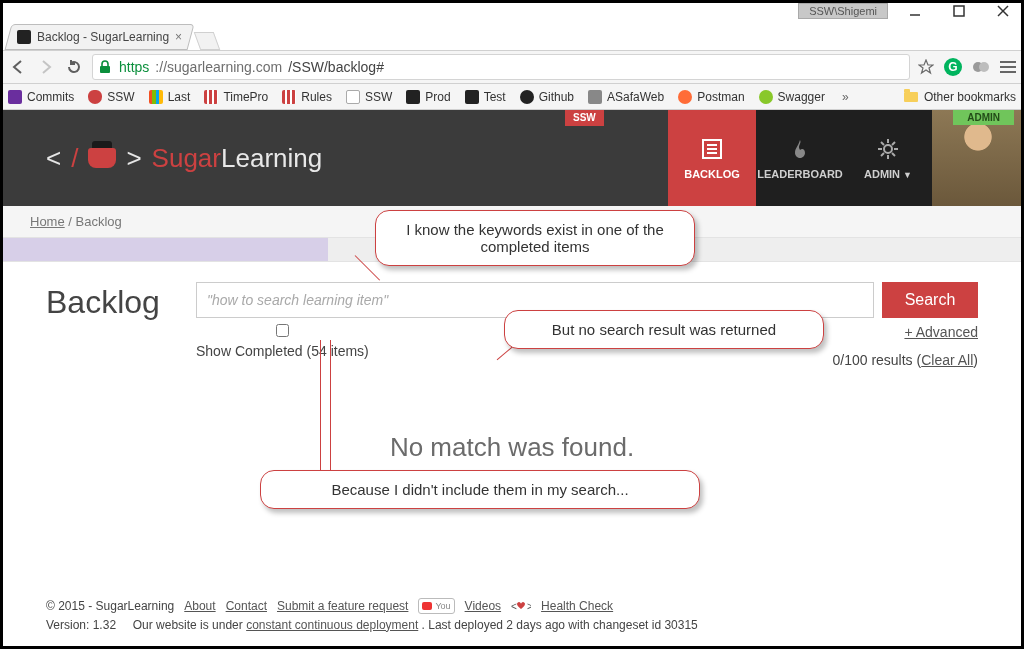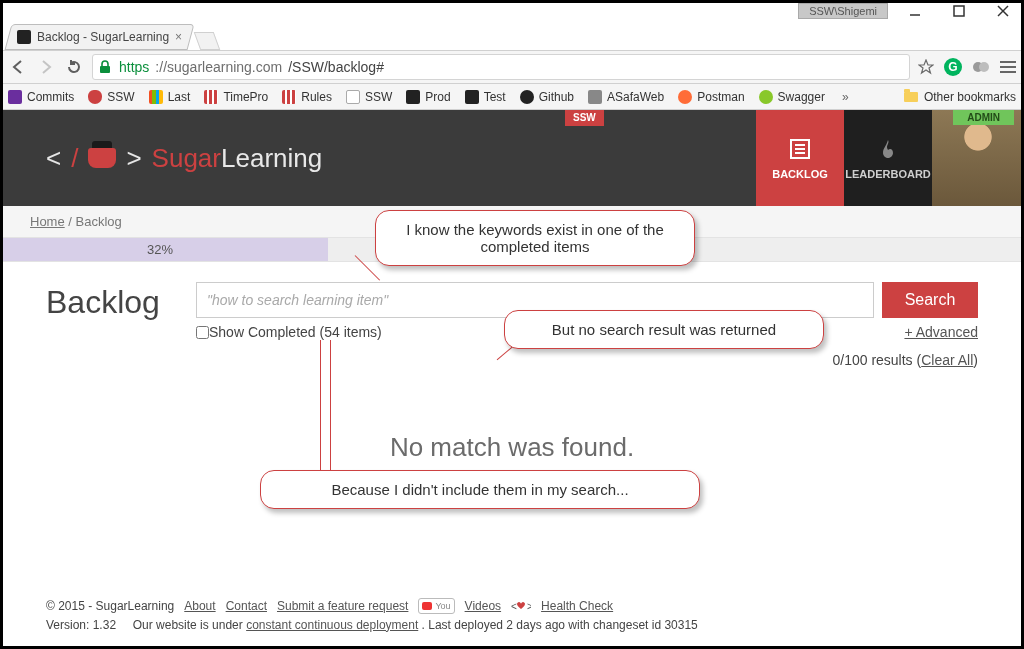--- a/index.html
+++ b/index.html
@@ -71,21 +71,21 @@
   .progress-fill { height:100%; background:#d7cfe8; }
   .progress-text { position:absolute; top:0; left:0; height:100%; display:flex; align-items:center; width:320px; justify-content:center; font-size:13px; color:#555; }
 
   
   .main { padding:22px 46px 0 46px; position:relative; }
   .page-title { font-size:32px; font-weight:300; color:#444; }
   .search-row { position:absolute; top:20px; left:196px; right:46px; display:flex; gap:8px; align-items:stretch; }
   .search-input { flex:1; height:36px; border:1px solid #ccc; background:#fff; padding:0 10px; font-size:14px; color:#444; }
   .search-input::placeholder { color:#a9a9a9; font-style:italic; }
   .search-btn { height:36px; width:96px; background:#cc4141; color:#fff; border:none; font-size:16px; }
-  .show-completed-row { position:absolute; top:62px; left:196px; display:flex; align-items:center; font-size:14px; color:#444; }
+  .show-completed-row { position:absolute; top:62px; left:196px; display:flex; align-items:center; gap:6px; font-size:14px; color:#444;flex-direction:column; }
   .advanced { position:absolute; top:62px; right:46px; font-size:14px; color:#555; text-decoration:underline; }
   .results-count { position:absolute; top:90px; right:46px; font-size:14px; color:#444; }
   .results-count a { color:#555; text-decoration:underline; }
   .no-match { position:absolute; top:170px; left:0; right:0; text-align:center; font-size:26px; color:#6b6b6b; font-weight:300; }
 
   
   .callout { position:absolute; background:#fff; border:1px solid #cc4141; border-radius:14px; padding:10px 22px; font-size:15px; color:#333; text-align:center; box-shadow:3px 4px 5px rgba(0,0,0,0.25); z-index:5; }
   .callout.c1 { top:210px; left:375px; width:320px; }
   .callout.c2 { top:310px; left:504px; width:320px; }
   .callout.c3 { top:470px; left:260px; width:440px; }
@@ -278,35 +278,52 @@
       <span>BACKLOG</span>
     </div>
     <div class="nav-item">
       <div class="nav-icon">
         <svg width="24" height="24">
             <path d="M12 3c2 4-3 5 0 10 2-2 5-1 5 3 0 3-3 5-5 5s-5-2-5-5c0-5 3-6 5-13z" fill="#888"></path>
           </svg>
       </div>
       <span>LEADERBOARD</span>
     </div>
+    <div class="nav-item">
+      <div class="nav-icon">
+        <svg width="24" height="24">
+            <circle cx="12" cy="12" r="4" fill="none" stroke="#aaa" stroke-width="2"></circle>
+            <g stroke="#aaa" stroke-width="2">
+              <line x1="12" y1="2" x2="12" y2="6"></line>
+              <line x1="12" y1="18" x2="12" y2="22"></line>
+              <line x1="2" y1="12" x2="6" y2="12"></line>
+              <line x1="18" y1="12" x2="22" y2="12"></line>
+              <line x1="5" y1="5" x2="8" y2="8"></line>
+              <line x1="16" y1="16" x2="19" y2="19"></line>
+              <line x1="5" y1="19" x2="8" y2="16"></line>
+              <line x1="16" y1="8" x2="19" y2="5"></line>
+            </g>
+          </svg>
+      </div>
+      <span><span>ADMIN</span><span class="caret">▼</span></span>
+    </div>
     <div class="avatar">
         <div class="avatar-img"></div>
       </div>
   </div>
 </div>
 
 <div class="crumbs">
   <a href="#">Home</a>
   &nbsp;<span>/</span>&nbsp;
   <span>Backlog</span>
 </div>
 
 <div class="progress-wrap">
   <div class="progress-fill" style="width:32%"></div>
-  <div class="progress-text">32%</div>
 </div>
 
 <div class="main">
   <div class="page-title">Backlog</div>
 
   <div class="search-row">
     <input class="search-input" placeholder="&quot;how to search learning item&quot;" style="">
     <button class="search-btn">Search</button>
   </div>
 

